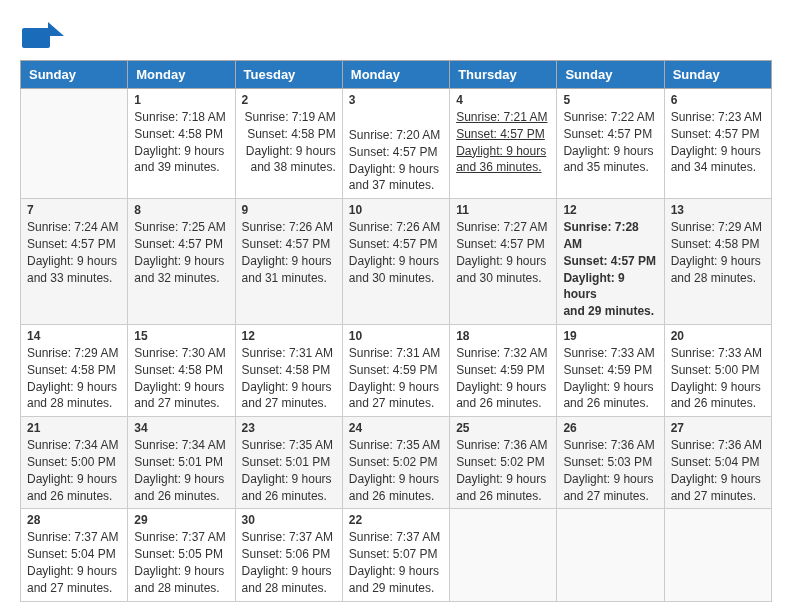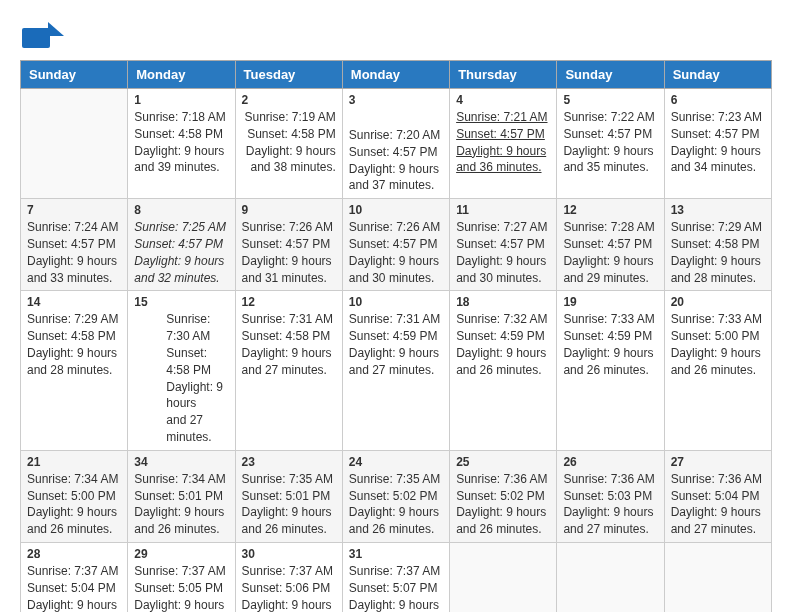--- a/index.html
+++ b/index.html
@@ -170,21 +170,21 @@
       <tr>
         <td>
           <span class="day-number">7</span>
           <div class="day-info" style="white-space: pre-line;">Sunrise: 7:24 AM
 Sunset: 4:57 PM
 Daylight: 9 hours
 and 33 minutes.</div>
         </td>
         <td>
           <span class="day-number">8</span>
-          <div class="day-info" style="white-space: pre-line; font-style: italic;">Sunrise: 7:25 AM
+          <div class="day-info" style="white-space: pre-line;">Sunrise: 7:25 AM
 Sunset: 4:57 PM
 Daylight: 9 hours
 and 32 minutes.</div>
         </td>
         <td>
           <span class="day-number">9</span>
           <div class="day-info" style="white-space: pre-line;">Sunrise: 7:26 AM
 Sunset: 4:57 PM
 Daylight: 9 hours
 and 31 minutes.</div>
@@ -198,21 +198,21 @@
         </td>
         <td>
           <span class="day-number">11</span>
           <div class="day-info" style="white-space: pre-line;">Sunrise: 7:27 AM
 Sunset: 4:57 PM
 Daylight: 9 hours
 and 30 minutes.</div>
         </td>
         <td>
           <span class="day-number">12</span>
-          <div class="day-info" style="white-space: pre-line;">Sunrise: 7:28 AM
+          <div class="day-info" style="white-space: pre-line; font-weight: bold;">Sunrise: 7:28 AM
 Sunset: 4:57 PM
 Daylight: 9 hours
 and 29 minutes.</div>
         </td>
         <td>
           <span class="day-number">13</span>
           <div class="day-info" style="white-space: pre-line;">Sunrise: 7:29 AM
 Sunset: 4:58 PM
 Daylight: 9 hours
 and 28 minutes.</div>
@@ -221,21 +221,21 @@
       <tr>
         <td>
           <span class="day-number">14</span>
           <div class="day-info" style="white-space: pre-line;">Sunrise: 7:29 AM
 Sunset: 4:58 PM
 Daylight: 9 hours
 and 28 minutes.</div>
         </td>
         <td>
           <span class="day-number">15</span>
-          <div class="day-info" style="white-space: pre-line; margin-left: 32px;">Sunrise: 7:30 AM
+          <div class="day-info" style="white-space: pre-line;">Sunrise: 7:30 AM
 Sunset: 4:58 PM
 Daylight: 9 hours
 and 27 minutes.</div>
         </td>
         <td>
           <span class="day-number">12</span>
           <div class="day-info" style="white-space: pre-line;">Sunrise: 7:31 AM
 Sunset: 4:58 PM
 Daylight: 9 hours
 and 27 minutes.</div>
@@ -336,21 +336,21 @@
 and 28 minutes.</div>
         </td>
         <td>
           <span class="day-number">30</span>
           <div class="day-info" style="white-space: pre-line;">Sunrise: 7:37 AM
 Sunset: 5:06 PM
 Daylight: 9 hours
 and 28 minutes.</div>
         </td>
         <td>
-          <span class="day-number">31</span>
+          <span class="day-number">22</span>
           <div class="day-info" style="white-space: pre-line;">Sunrise: 7:37 AM
 Sunset: 5:07 PM
 Daylight: 9 hours
 and 29 minutes.</div>
         </td>
         <td class="empty-cell"></td>
         <td class="empty-cell"></td>
         <td class="empty-cell"></td>
       </tr>
     </tbody>

